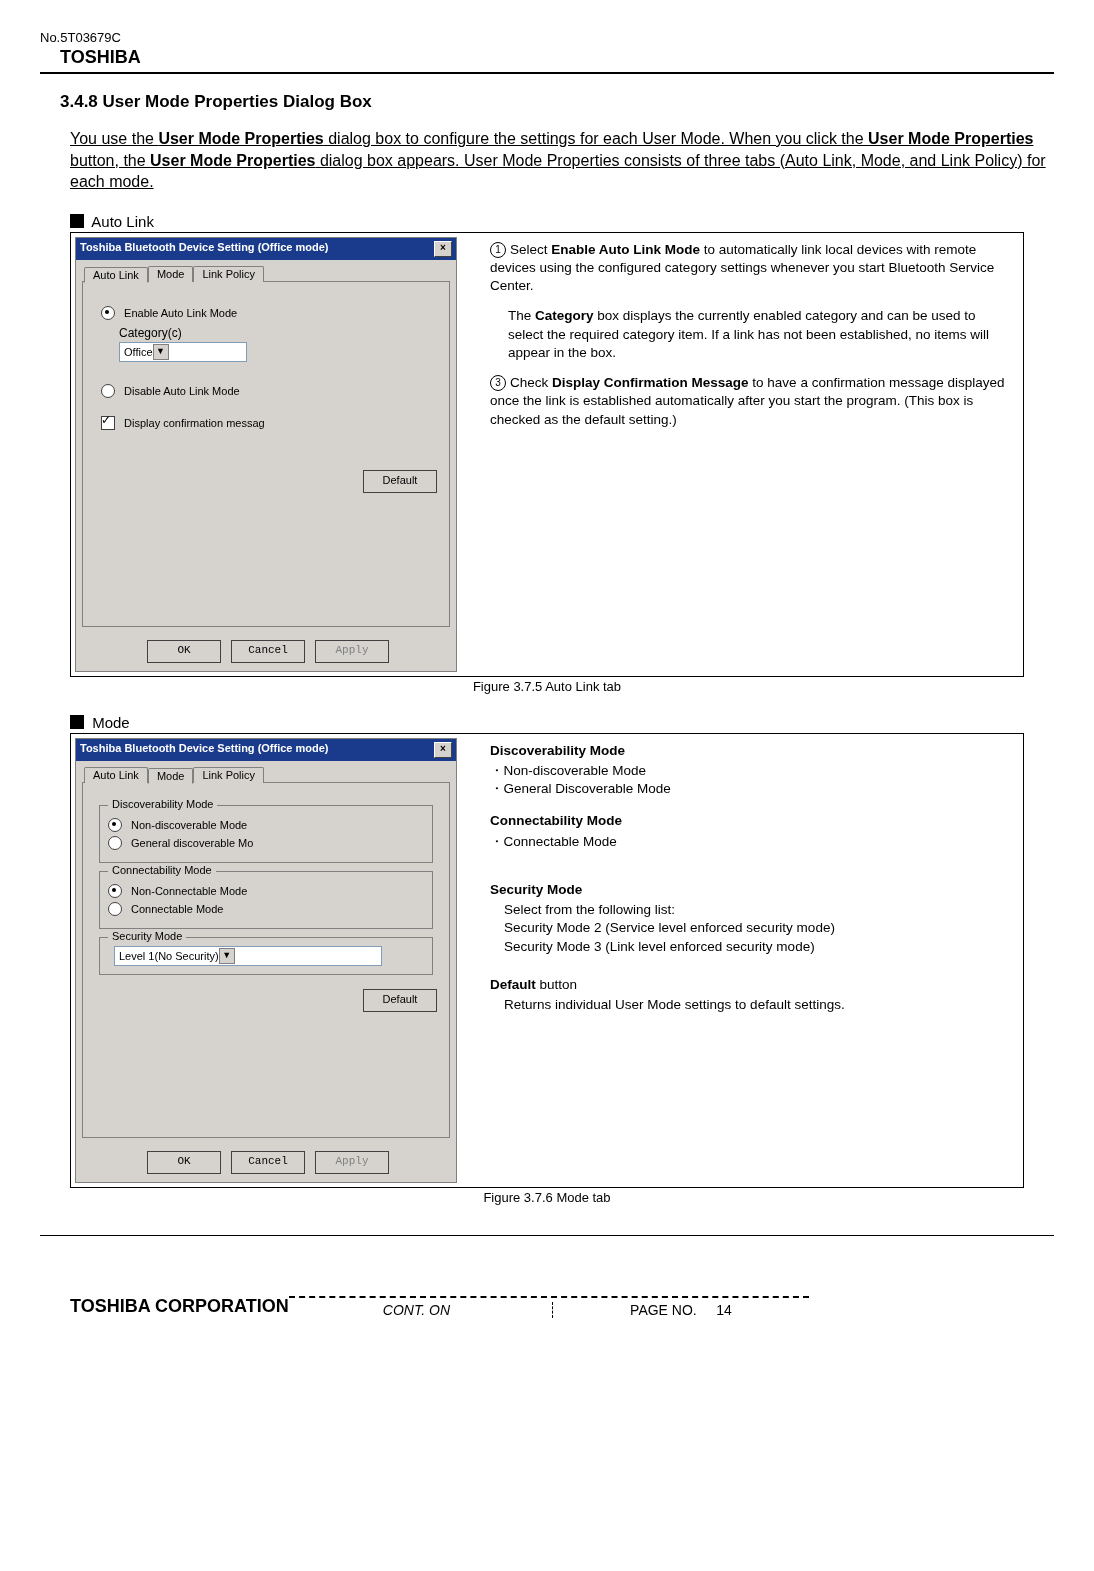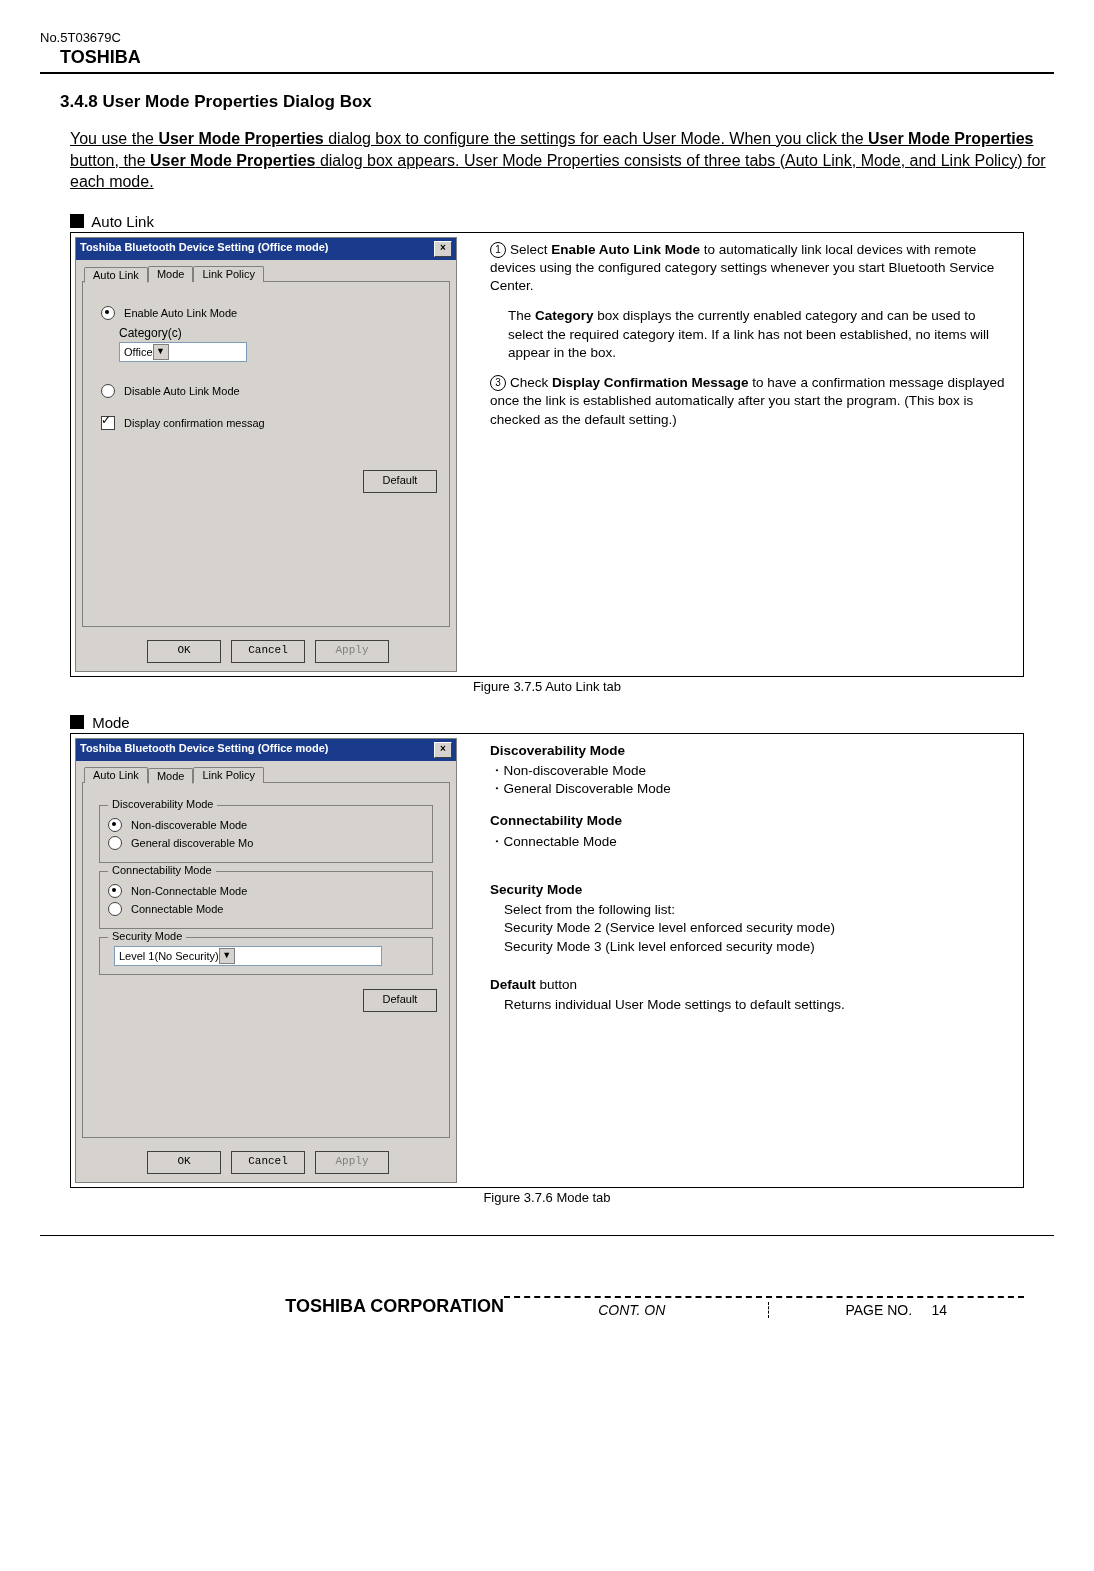--- a/index.html
+++ b/index.html
@@ -47,21 +47,21 @@
   .wbtn.disabled { color:#808080; }
   .group { border:1px solid #808080; margin:8px 4px; padding:8px 8px; position:relative;}
   .group .legend { position:absolute; top:-8px; left:8px; background:#d6d3ce; padding:0 4px; font-size:11px;}
   .btnbar { display:flex; justify-content:center; padding:6px 0 8px 0; gap:6px;font-family:Liberation Mono, monospace;}
 
   .desc p { margin:0 0 12px 0; }
   .desc .num { display:inline-block; width:14px; height:14px; border:1px solid #000; border-radius:50%; text-align:center; line-height:13px; font-size:10px; margin-right:4px; vertical-align:1px;}
   .desc b { font-weight:bold; }
   .desc .indent { margin-left:18px; display:block;}
 
-  .foot { display:flex; justify-content:flex-end; margin-top:60px; padding:0 30px;}
+  .foot { display:flex; justify-content:flex-start; margin-top:60px; padding:0 30px;}
   .foot-left { font-weight:bold; font-size:18px; }
   .foot-right { width:520px; border-top:2px dashed #000; text-align:left; padding-top:4px; display:flex; }
   .foot-right .c1{ flex:1; text-align:center; border-right:1px dashed #000; padding-right:8px;font-style:italic;}
   .foot-right .c2{ flex:1; text-align:center; }
 </style>
 </head>
 <body>
 
 <div class="doc-no">No.5T03679C</div>
 <div class="brand">TOSHIBA</div>

